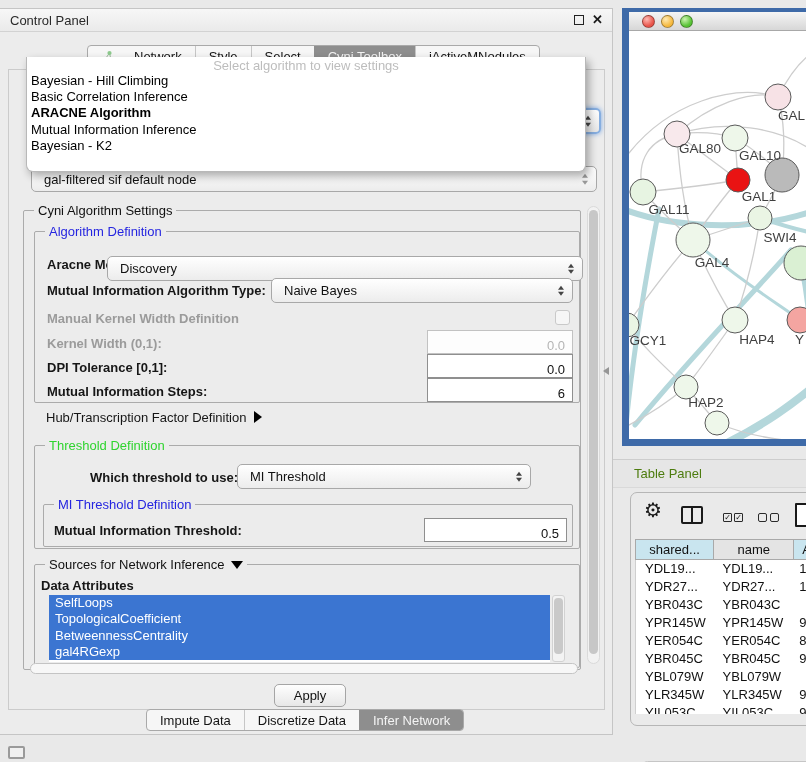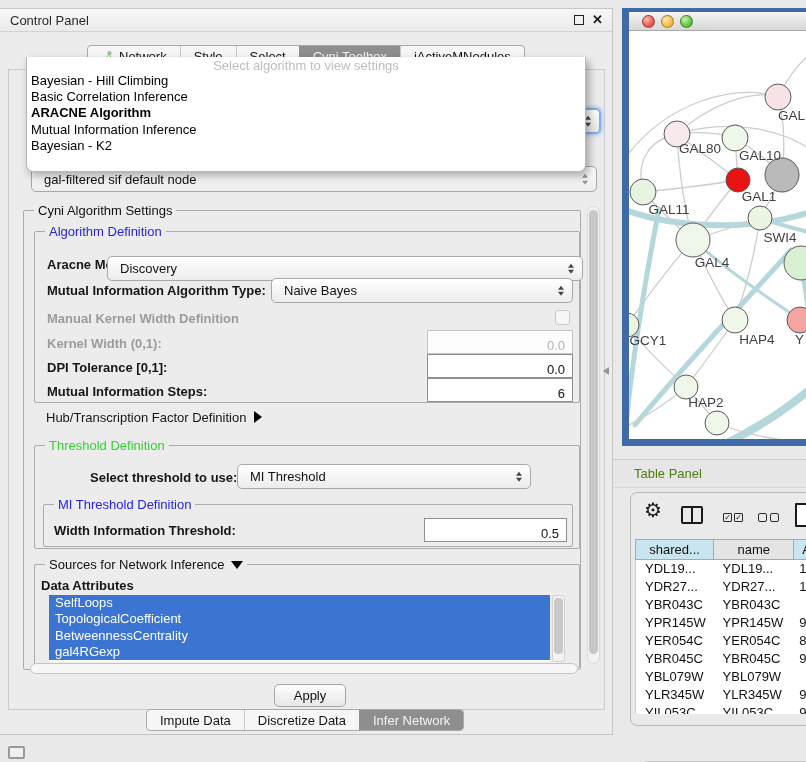--- a/index.html
+++ b/index.html
@@ -13,21 +13,21 @@
   .cp-title{position:absolute;left:0;top:0;width:100%;height:23px;
             background:linear-gradient(#f7f7f7,#eaeaea);border-bottom:1px solid #d2d2d2}
   .cp-title-text{position:absolute;left:10px;top:4px;color:#2a2a2a}
   .float-btn{position:absolute;right:28px;top:6px;width:10px;height:10px;border:1.5px solid #222;background:transparent}
   .close-btn{position:absolute;right:9px;top:3px;font-weight:bold;color:#1a1a1a}
 
   .seg{position:absolute;display:flex;height:22px;border:1px solid #a9a9a9;border-radius:4px;
        background:#f6f6f6;overflow:hidden}
   .seg-top{left:87px;top:36px}
   .seg-bottom{left:146px;top:700px}
-  .tab{display:flex;align-items:center;gap:5px;padding:0 13px;color:#141414;border-left:1px solid #c6c6c6;white-space:nowrap}
+  .tab{display:flex;align-items:center;gap:20px;padding:0 13px;color:#141414;border-left:1px solid #c6c6c6;white-space:nowrap}
   .tab:first-child{border-left:none}
   .tab.selected{background:#8e8e8e;color:#f4f4f4;border-left-color:#8e8e8e}
   .tab .tab-icon{display:none;width:13px;height:13px}
   .tab.icon .tab-icon{display:block}
 
   .cp-content{position:absolute;left:8px;top:60px;width:597px;height:641px;
               border:1px solid #cbcbcb;background:#ececec}
 
   
   .net-combo{left:22px;top:96px;width:566px;height:26px;border-radius:6px;color:#a9a9a9}
@@ -216,29 +216,29 @@
           <div class="field" style="left:392px;top:146px;width:146px">6</div>
         </div>
 
         <span class="lbl normal" style="left:22px;top:199px">
           <span>Hub/Transcription Factor Definition</span><span class="tri-right"></span>
         </span>
 
         <div class="grp" style="left:10px;top:234px;width:546px;height:104px">
           <span class="grp-title title-green">Threshold Definition</span>
 
-          <span class="lbl" style="left:55px;top:24px">Select threshold to use:</span>
+          <span class="lbl" style="left:55px;top:24px">Which threshold to use:</span>
           <div class="combo" style="left:202px;top:18px;width:294px;height:25px">
             <span>MI Threshold</span>
             <span class="spin"></span>
           </div>
 
           <div class="grp" style="left:8px;top:58px;width:530px;height:43px">
             <span class="grp-title title-blue">MI Threshold Definition</span>
-            <span class="lbl" style="left:10px;top:18px">Width Information Threshold:</span>
+            <span class="lbl" style="left:10px;top:18px">Mutual Information Threshold:</span>
             <div class="field" style="left:380px;top:13px;width:143px">0.5</div>
           </div>
         </div>
 
         <div class="grp" style="left:10px;top:353px;width:546px;height:104px">
           <span class="grp-title">
             <span>Sources for Network Inference</span>
               <span class="tri-down"></span>
           </span>
           <span class="lbl" style="left:6px;top:13px">Data Attributes</span>

